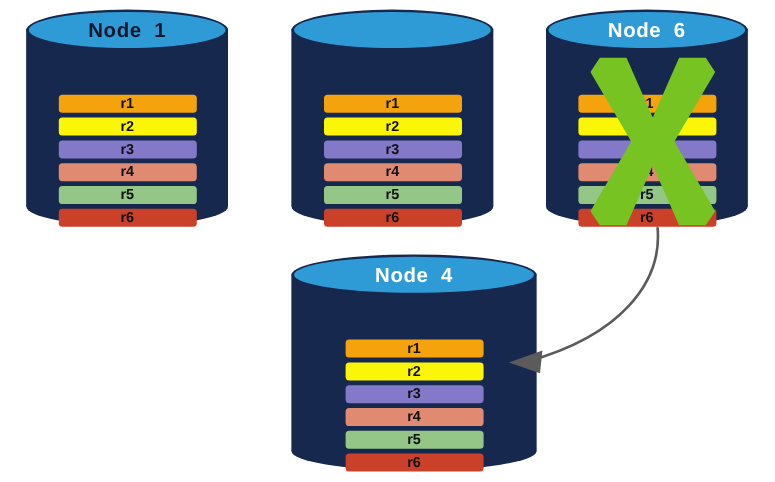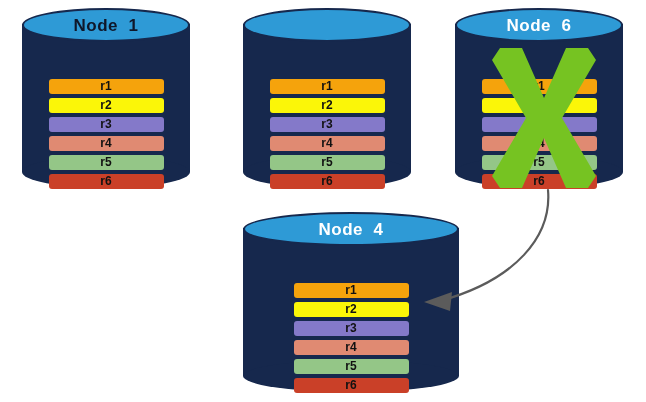--- a/index.html
+++ b/index.html
@@ -154,21 +154,21 @@
     <div class="rows">
       <div class="row" style="background: rgb(245, 163, 12); color: rgb(17, 17, 17); width: 115px;">r1</div>
       <div class="row" style="background: rgb(251, 246, 8); color: rgb(17, 17, 17); width: 115px;">r2</div>
       <div class="row" style="background: rgb(132, 121, 201); color: rgb(17, 17, 17); width: 115px;">r3</div>
       <div class="row" style="background: rgb(224, 138, 114); color: rgb(17, 17, 17); width: 115px;">r4</div>
       <div class="row" style="background: rgb(148, 198, 135); color: rgb(17, 17, 17); width: 115px;">r5</div>
       <div class="row" style="background: rgb(202, 64, 40); color: rgb(17, 17, 17); width: 115px;">r6</div>
     </div>
   </div>
 
-  <div class="node" style="left: 243px; top: 212px; width: 204px; height: 180px; padding-left: 12px;">
+  <div class="node" style="left: 243px; top: 212px; width: 204px; height: 180px;">
     <div class="cyl-body" style="background: rgb(22, 40, 77);"></div>
     <div class="cyl-bottom" style="background: rgb(22, 40, 77);"></div>
     <div class="cyl-top" style="background: rgb(46, 154, 214); border-color: rgb(22, 40, 77);"></div>
     <div class="node-title" style="color: rgb(255, 255, 255);">Node  4</div>
     <div class="rows">
       <div class="row" style="background: rgb(245, 163, 12); color: rgb(17, 17, 17); width: 115px;">r1</div>
       <div class="row" style="background: rgb(251, 246, 8); color: rgb(17, 17, 17); width: 115px;">r2</div>
       <div class="row" style="background: rgb(132, 121, 201); color: rgb(17, 17, 17); width: 115px;">r3</div>
       <div class="row" style="background: rgb(224, 138, 114); color: rgb(17, 17, 17); width: 115px;">r4</div>
       <div class="row" style="background: rgb(148, 198, 135); color: rgb(17, 17, 17); width: 115px;">r5</div>

